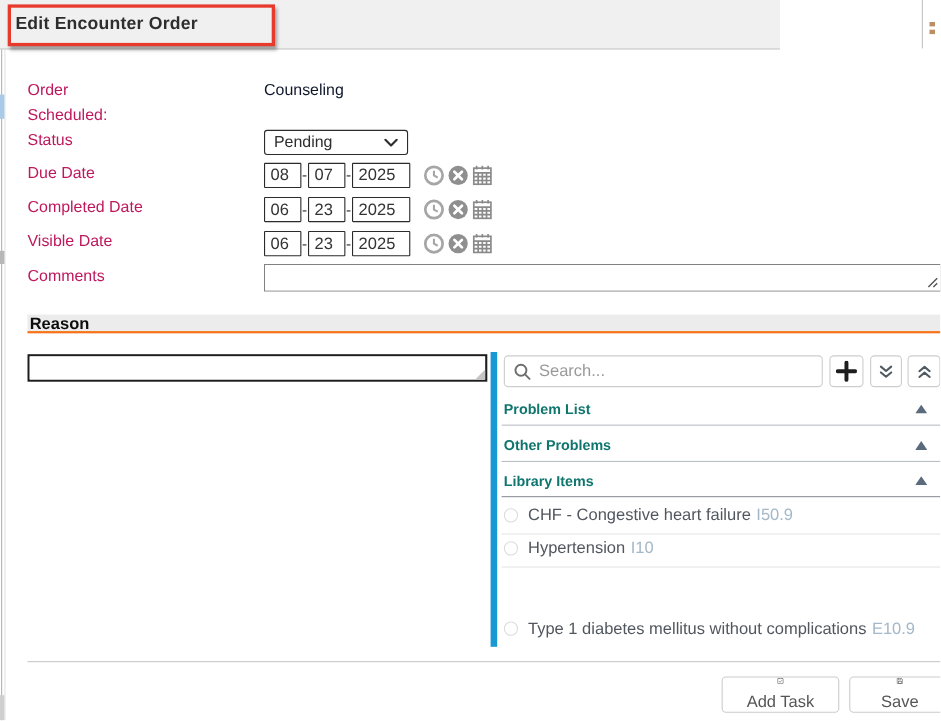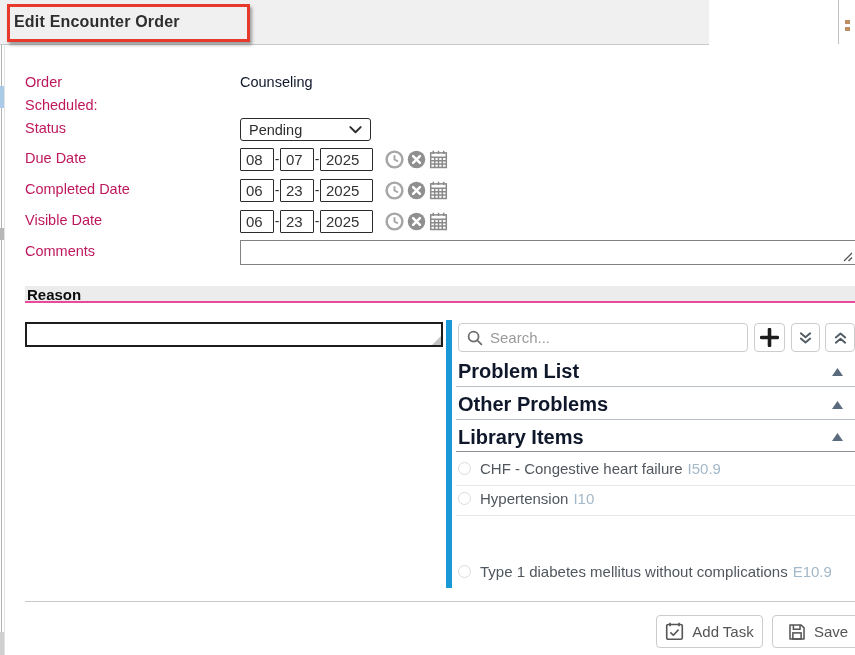--- a/index.html
+++ b/index.html
@@ -38,21 +38,21 @@
   .dash { font-size:14px; color:#333; width:6px; text-align:center; }
   .mini-icon { width:20px; height:20px; display:flex; align-items:center; justify-content:center; cursor:pointer; }
   .gap-l { margin-left:11px; }
   .gap-s { margin-left:2px; }
   .comments-box { left:240px; top:240px; width:616px; height:25px; border:1px solid #828282; background:#fff; }
   .comments-box textarea { width:100%; height:100%; border:none; resize:none; outline:none;
         font-family:"Liberation Sans",sans-serif; font-size:14px; padding:2px 14px 2px 4px; }
   .resize-glyph { position:absolute; right:2px; bottom:2px; pointer-events:none; }
 
   
-  .reason-header { left:25px; top:286px; width:830px; height:17px; background:#ececec; border-bottom:2px solid #ec4899; }
+  .reason-header { left:25px; top:286px; width:830px; height:17px; background:#ececec; border-bottom:2px solid #f97316; }
   .reason-header span { position:absolute; left:2px; top:0; font-size:15px; font-weight:bold; color:#0d0d0d; }
   .reason-input { left:25px; top:322px; width:418px; height:25px; border:2px solid #1d1d1d; background:#fff; }
   .reason-input textarea { width:100%; height:100%; border:none; resize:none; outline:none;
         font-family:"Liberation Sans",sans-serif; font-size:14px; padding:2px 10px 2px 4px; }
   .corner-tri { position:absolute; right:0; bottom:0; width:0; height:0;
         border-left:9px solid transparent; border-bottom:9px solid #c4c4c4; pointer-events:none; }
   .blue-bar { left:446px; top:320px; width:6px; height:268px; }
 
   
   .search-box { left:458px; top:323px; width:290px; height:29px; border:1px solid #cdcdcd; border-radius:4px;
@@ -61,36 +61,36 @@
         font-family:"Liberation Sans",sans-serif; background:transparent; }
   .search-box input::placeholder { color:#9a9a9a; }
   .sq-btn { top:323px; height:29px; border:1px solid #cdcdcd; border-radius:4px; background:#fff;
         display:flex; align-items:center; justify-content:center; cursor:pointer; }
   .plus-btn { left:754px; width:31px; }
   .exp-btn { left:791px; width:29px; }
   .col-btn { left:825px; width:30px; }
 
   .acc-header { left:456px; width:399px; height:30px; display:flex; align-items:center;
         justify-content:space-between; padding:0 12px 0 2px; cursor:pointer; }
-  .acc-header .acc-label { font-size:20px; font-weight:bold; color:#0f172a; }
+  .acc-header .acc-label { font-size:13px; font-weight:bold; color:#0f766e; }
   .b1 { top:357px; border-bottom:1px solid #b9bfc6; }
   .b2 { top:390px; border-bottom:1px solid #b9bfc6; }
   .b3 { top:423px; height:29px; border-bottom:1px solid #8e9298; }
 
   .lib-item { left:456px; width:399px; height:34px; display:flex; align-items:center; padding:0 4px 0 2px; cursor:pointer; }
   .lib-item.sep { border-bottom:1px solid #e6e6e6; }
   .radio { width:13px; height:13px; border:1px solid #dcdcdc; border-radius:50%; flex:none; }
   .lib-name { font-size:15px; color:#51575e; margin-left:9px; white-space:nowrap; }
   .lib-code { font-size:15px; color:#a3b8c8; margin-left:5px; white-space:nowrap; }
   .i1 { top:452px; } .i2 { top:482px; } .i3 { top:520px; } .i4 { top:554px; }
 
   
   .footer-hr { left:25px; top:601px; width:830px; height:1px; background:#c9c9c9; }
   .btn { top:615px; height:33px; background:#fff; border:1px solid #cccccc; border-radius:4px;
-        display:flex; align-items:center; justify-content:center; gap:8px; cursor:pointer; }
+        display:flex; align-items:center; justify-content:center; gap:8px; cursor:pointer;flex-direction:column; }
   .btn span { font-size:15px; color:#555; }
   .addtask-btn { left:656px; width:107px; }
   .save-btn { left:772px; width:92px; }
 
   .lbl-col { left:25px; }
 </style>
 </head>
 <body>
 
 <div class="screen">

